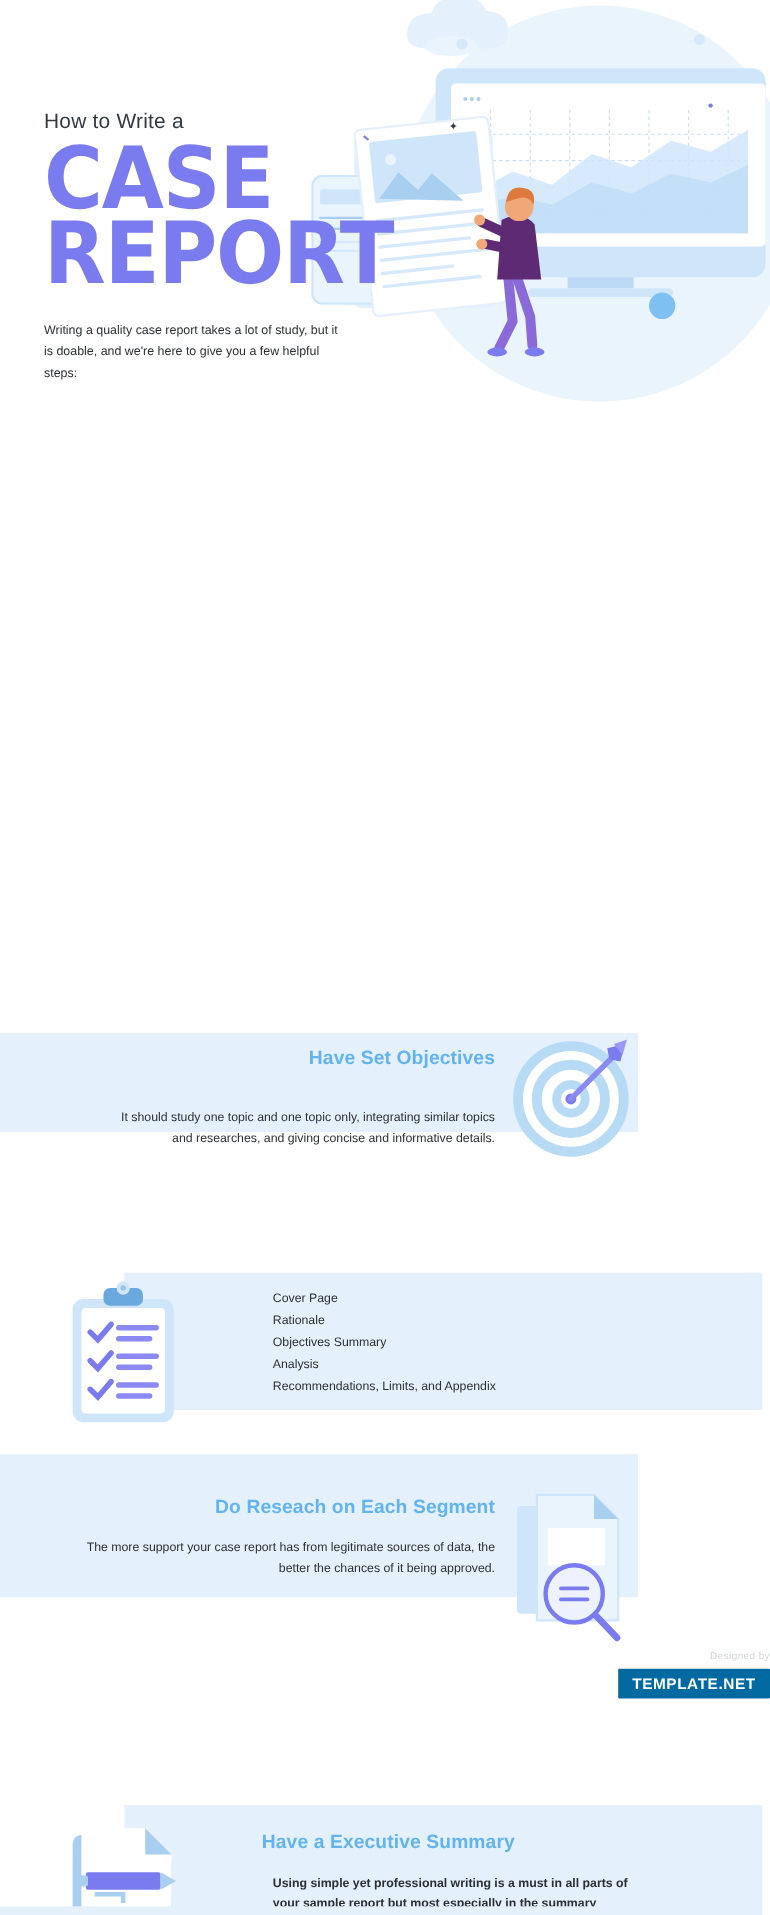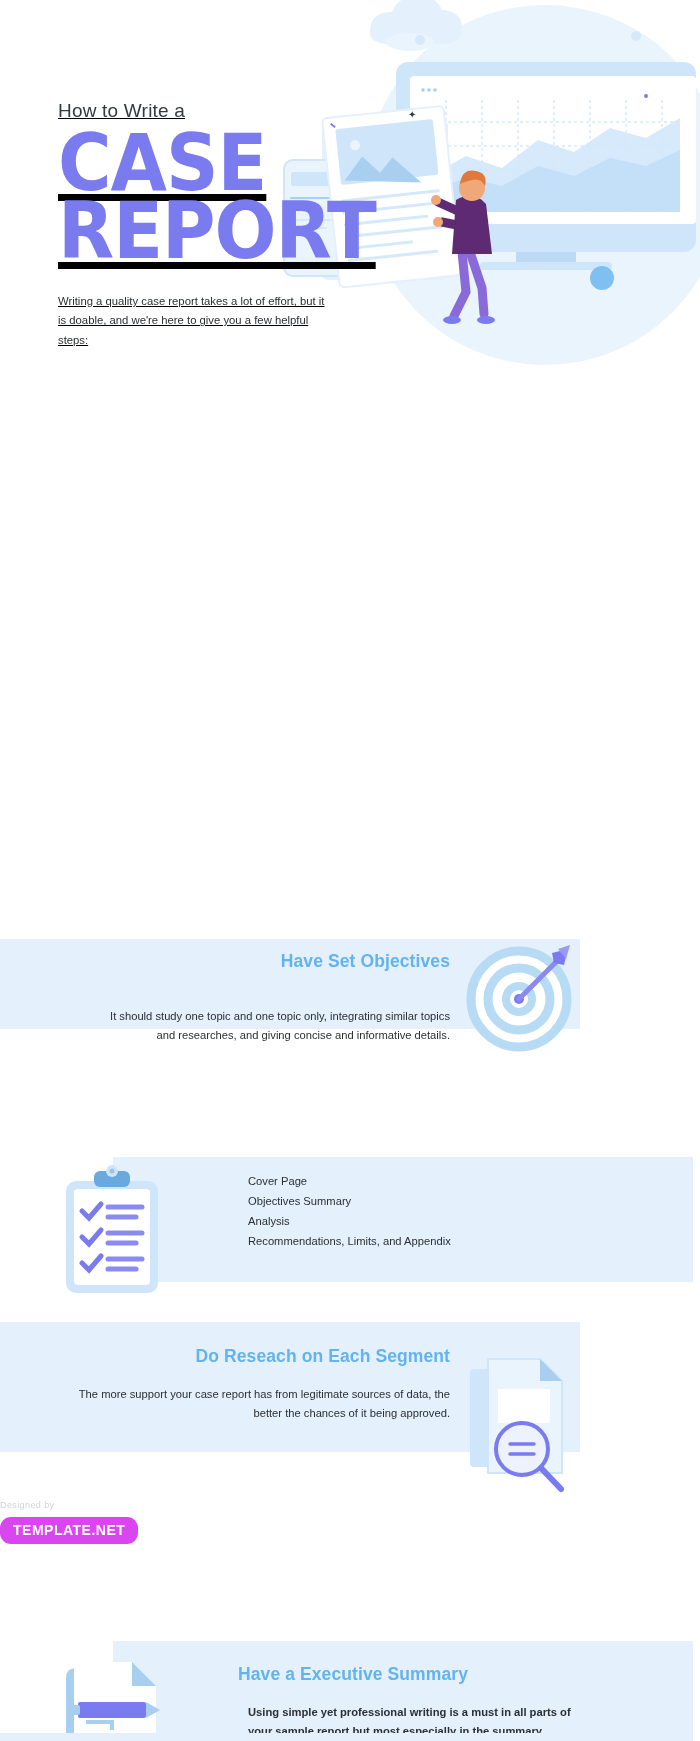--- a/index.html
+++ b/index.html
@@ -8,21 +8,21 @@
     font-family: "Liberation Sans", sans-serif;
     background:#ffffff;
     width:700px; height:1741px;
     position:relative; overflow:hidden;
   }
   .page { position:relative; width:700px; height:1741px; background:#fff; }
 
   
   .hero { position:relative; width:700px; height:445px; }
   .hero-art { position:absolute; right:0; top:0; width:420px; height:400px; }
-  .hero-text { position:absolute; left:58px; top:100px; width:300px; z-index:5;text-decoration:underline; }
+  .hero-text { position:absolute; left:40px; top:100px; width:300px; z-index:5; }
   .kicker {
     font-size:19px; color:#343a40; letter-spacing:.2px;
     font-weight:400; line-height:1.2;
   }
   .big-title {
     font-family:"DejaVu Sans Condensed","Liberation Sans Narrow","Liberation Sans",sans-serif;
     font-weight:bold; color:#7b7bf0; font-size:78px; line-height:.88;
     letter-spacing:-1px; margin-top:6px;
     transform:scaleX(1.04); transform-origin:left center;
   }
@@ -38,26 +38,26 @@
   .sec-title {
     font-size:17.5px; font-weight:bold; color:#63b3ef;
     letter-spacing:.1px;
   }
   .sec-body { font-size:11.2px; line-height:1.74; color:#2b2f33; }
   .sec-list { font-size:11.2px; line-height:1.78; color:#2b2f33; list-style:none; }
 
   .art { position:absolute; }
 
   
-  .footer { position:absolute; left:0; top:1500px; width:700px; text-align:left; }
+  .footer { position:absolute; left:0; top:1500px; width:700px; text-align:right; }
   .designed-by { font-size:9px; color:#cfd4d8; letter-spacing:.4px; }
   .brand {
-    display:inline-block; margin-top:7px; background:#d946ef; color:#ffffff;
+    display:inline-block; margin-top:7px; background:#0369a1; color:#ffffff;
     font-weight:bold; font-size:14px; letter-spacing:.5px;
-    padding:5px 13px 6px; border-radius:11px;
+    padding:5px 13px 6px; border-radius:1px;
   }
   .brand .dot { font-weight:bold; }
 </style>
 </head>
 <body>
 
 <div class="page">
 
   <div class="hero">
 
@@ -150,21 +150,21 @@
       <circle cx="322" cy="278" r="12" fill="#7fc0f2"></circle>
       <circle cx="356" cy="36" r="5" fill="#d6e9fb"></circle>
     </svg>
 
     <div class="hero-text">
       <div class="kicker">How to Write a</div>
       <div class="big-title">
         <span>CASE</span>
         <span>REPORT</span>
       </div>
-      <div class="intro">Writing a quality case report takes a lot of effort, but it is doable, and we're here to give you a few helpful steps:</div>
+      <div class="intro">Writing a quality case report takes a lot of study, but it is doable, and we're here to give you a few helpful steps:</div>
     </div>
   </div>
 
   <div class="sec">
     <div class="panel" style="left:0; top:494px; width:580px; height:90px;"></div>
     <div style="position:absolute; left:0; top:494px; width:450px; text-align:right;">
       <div class="sec-title" style="padding-top:12px;">Have Set Objectives</div>
       <div class="sec-body" style="margin-top:35px; margin-left:110px;">It should study one topic and one topic only, integrating similar topics and researches, and giving concise and informative details.</div>
     </div>
     <svg class="art" style="left:466px; top:492px; width:115px; height:115px;" viewBox="0 0 115 115">
@@ -178,20 +178,21 @@
       <path d="M86 16 l16 -4 l-4 16 l-10 -2 z" fill="#7b7bf0"></path>
       <path d="M92 12 l12 -4 l-4 14 z" fill="#9a9af5"></path>
     </svg>
   </div>
 
   <div class="sec">
     <div class="panel" style="left:113px; top:712px; width:580px; height:125px;"></div>
     <div style="position:absolute; left:113px; top:712px; width:480px;">
       <ul class="sec-list" style="margin-top:15px; padding-left:135px;">
         <li>Cover Page</li>
+        <li>Rationale</li>
         <li>Objectives Summary</li>
         <li>Analysis</li>
         <li>Recommendations, Limits, and Appendix</li>
       </ul>
     </div>
     <svg class="art" style="left:60px; top:718px; width:105px; height:135px;" viewBox="0 0 105 135">
       <rect x="6" y="18" width="92" height="112" rx="10" fill="#cfe6fa"></rect>
       <rect x="14" y="26" width="76" height="96" rx="4" fill="#ffffff"></rect>
       <rect x="34" y="8" width="36" height="16" rx="6" fill="#6aa9dd"></rect>
       <circle cx="52" cy="8" r="6" fill="#cfe6fa"></circle>
@@ -208,21 +209,21 @@
         <line x1="48" y1="80" x2="76" y2="80"></line>
         <line x1="48" y1="96" x2="82" y2="96"></line>
         <line x1="48" y1="106" x2="76" y2="106"></line>
       </g>
     </svg>
   </div>
 
   <div class="sec">
     <div class="panel" style="left:0; top:877px; width:580px; height:130px;"></div>
     <div style="position:absolute; left:0; top:877px; width:450px; text-align:right;">
-      <div class="sec-title" style="padding-top:24px;">Do Reseach on Each Segment</div>
+      <div class="sec-title" style="padding-top:37px;">Do Reseach on Each Segment</div>
       <div class="sec-body" style="margin-top:18px; margin-left:70px;">The more support your case report has from legitimate sources of data, the better the chances of it being approved.</div>
     </div>
     <svg class="art" style="left:462px; top:908px; width:118px; height:150px;" viewBox="0 0 118 150">
       <rect x="8" y="16" width="74" height="98" rx="4" fill="#cfe6fa"></rect>
       <path d="M26 6 h52 l22 22 v92 h-74 z" fill="#eaf4fd" stroke="#cfe6fa" stroke-width="2"></path>
       <path d="M78 6 l22 22 h-22 z" fill="#a8cff0"></path>
       <rect x="36" y="36" width="52" height="34" fill="#ffffff"></rect>
       <circle cx="60" cy="96" r="26" fill="none" stroke="#7b7bf0" stroke-width="4"></circle>
       <circle cx="60" cy="96" r="22" fill="#eef0ff" opacity=".55"></circle>
       <g stroke="#7b7bf0" stroke-width="3.5" stroke-linecap="round">

